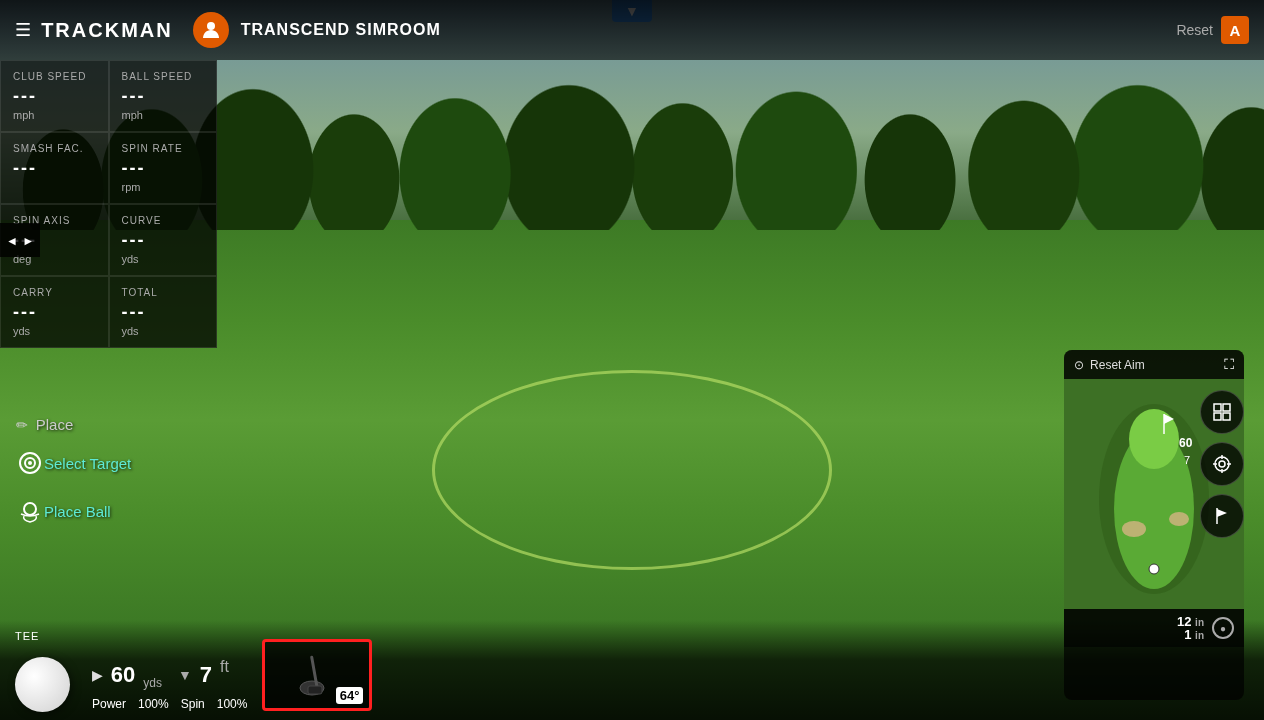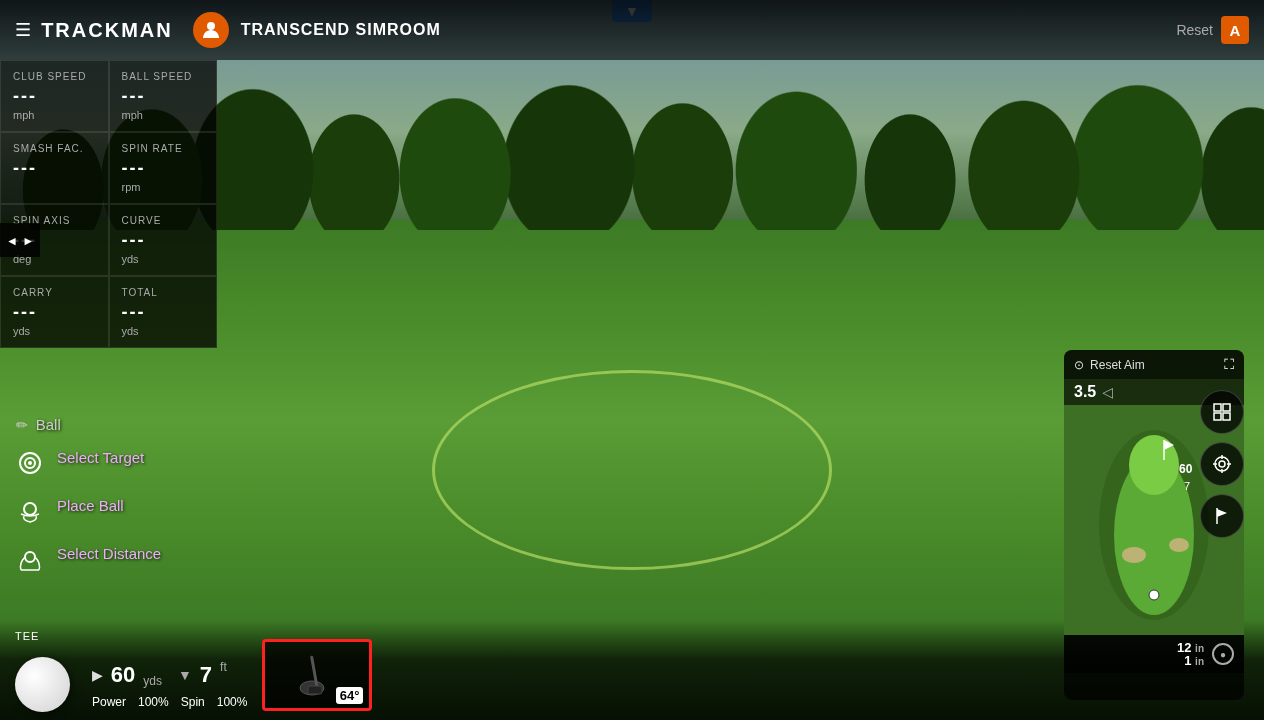--- a/index.html
+++ b/index.html
@@ -222,24 +222,24 @@
       left: 0;
       top: 410px;
       z-index: 100;
       display: flex;
       flex-direction: column;
       gap: 0;
     }
 
     .menu-item {
       display: flex;
-      align-items: flex-start;
-      gap: 13px;
+      align-items: center;
+      gap: 0;
       padding: 10px 16px;
-      color: #f0abfc;
+      color: #5eead4;
       cursor: pointer;
       background: transparent;
     }
 
     .menu-icon {
       width: 28px;
       height: 28px;
       display: flex;
       align-items: center;
       justify-content: center;
@@ -321,21 +321,21 @@
     }
 
     .height-value {
       color: #fff;
       font-size: 22px;
       font-weight: bold;
     }
 
     .height-unit {
       color: #aaa;
-      font-size: 12px;
+      font-size: 16px;
       align-self: flex-end;
       margin-bottom: 17px;
     }
 
     .power-spin-info {
       display: flex;
       gap: 12px;
       margin-top: 4px;
       font-size: 12px;
       color: #aaa;
@@ -570,52 +570,41 @@
 </div>
 
 <div class="expand-arrow" style="top:240px;">
   <span style="font-size:12px;">◄</span>
   <span style="font-size:12px;">►</span>
 </div>
 
 <div class="left-menu">
   <div class="edit-item">
     <span style="font-size:14px;">✏</span>
-    <span class="menu-label">Ball</span>
+    <span class="menu-label">Place</span>
   </div>
   <div class="menu-item">
     <div class="menu-icon">
       <svg width="26" height="26" viewBox="0 0 26 26" fill="none">
         <circle cx="13" cy="13" r="10" stroke="#fff" stroke-width="2"></circle>
         <circle cx="13" cy="13" r="5" stroke="#fff" stroke-width="2"></circle>
         <circle cx="13" cy="13" r="2" fill="#fff"></circle>
       </svg>
     </div>
     <span class="menu-label">Select Target</span>
   </div>
   <div class="menu-item">
     <div class="menu-icon">
       <svg width="26" height="26" viewBox="0 0 26 26" fill="none">
         <circle cx="13" cy="11" r="6" stroke="#fff" stroke-width="2"></circle>
         <path d="M7 18 Q5 22 13 24 Q21 22 19 18" stroke="#fff" stroke-width="1.5" fill="none"></path>
         <path d="M4 16 Q13 20 22 16" stroke="#fff" stroke-width="1.5" fill="none"></path>
       </svg>
     </div>
     <span class="menu-label">Place Ball</span>
-  </div>
-  <div class="menu-item">
-    <div class="menu-icon">
-      <svg width="26" height="26" viewBox="0 0 26 26" fill="none">
-        <circle cx="13" cy="11" r="5" stroke="#fff" stroke-width="2"></circle>
-        <path d="M8 11 Q2 17 4 24" stroke="#fff" stroke-width="1.5" fill="none"></path>
-        <path d="M18 11 Q24 17 22 24" stroke="#fff" stroke-width="1.5" fill="none"></path>
-        <path d="M4 24 L22 24" stroke="#fff" stroke-width="1.5"></path>
-      </svg>
-    </div>
-    <span class="menu-label">Select Distance</span>
   </div>
 </div>
 
 <div class="bottom-bar">
   <div style="display:flex; flex-direction:column; margin-top: -10px;">
     <span class="tee-label">TEE</span>
     <div style="display:flex; align-items:center; gap:10px; margin-top:28px;">
       <div class="golf-ball"></div>
       <div style="display:flex; flex-direction:column;">
         <div class="distance-info">
@@ -651,24 +640,20 @@
 <div class="mini-map">
   <div class="mini-map-header">
     <div class="reset-aim-btn">
       <span>⊙</span>
       <span>Reset Aim</span>
     </div>
     <div class="expand-map-btn">
       <span>⛶</span>
     </div>
   </div>
-  <div class="distance-indicator">
-    <span class="dist-num">3.5</span>
-    <span class="dist-arrow-icon">◁</span>
-  </div>
   <div class="map-area">
     
     <svg width="100%" height="100%" viewBox="0 0 180 230">
       <rect width="180" height="230" fill="#3d7025"></rect>
 
       <ellipse cx="90" cy="120" rx="55" ry="95" fill="#2d5a15" opacity="0.5"></ellipse>
 
       <ellipse cx="90" cy="130" rx="40" ry="80" fill="#5aaa35"></ellipse>
 
       <ellipse cx="90" cy="60" rx="25" ry="30" fill="#7acc45"></ellipse>

